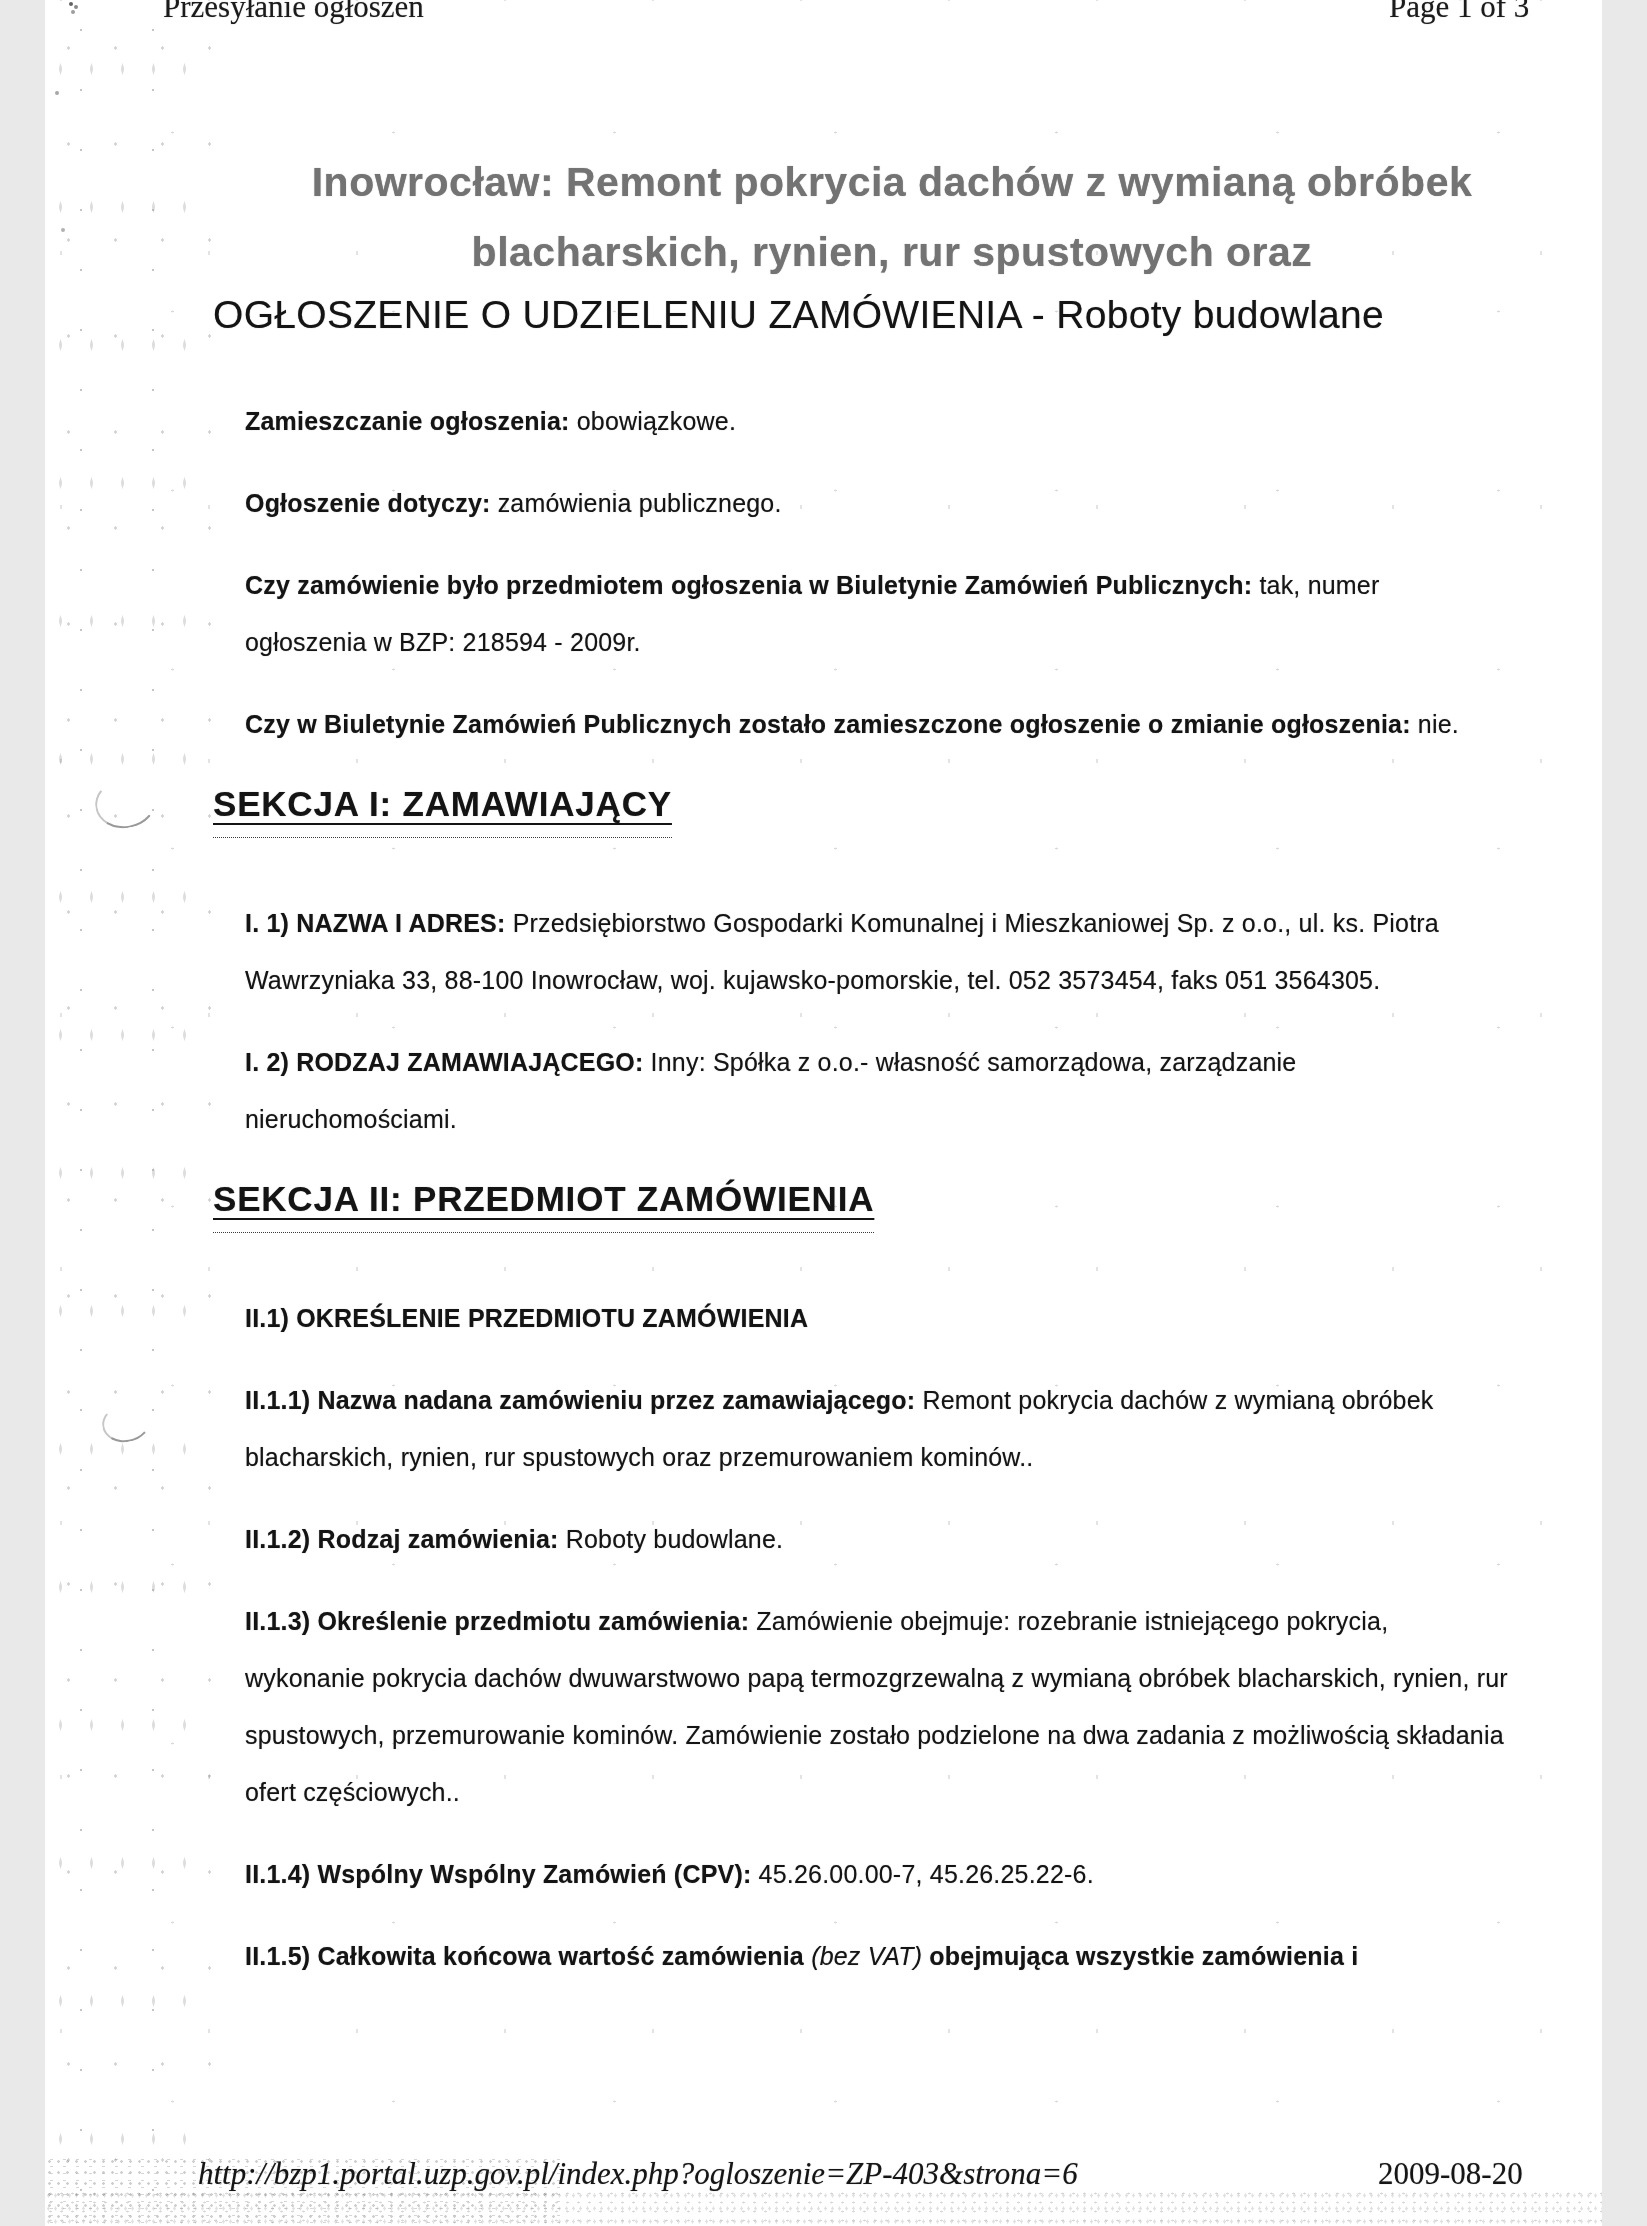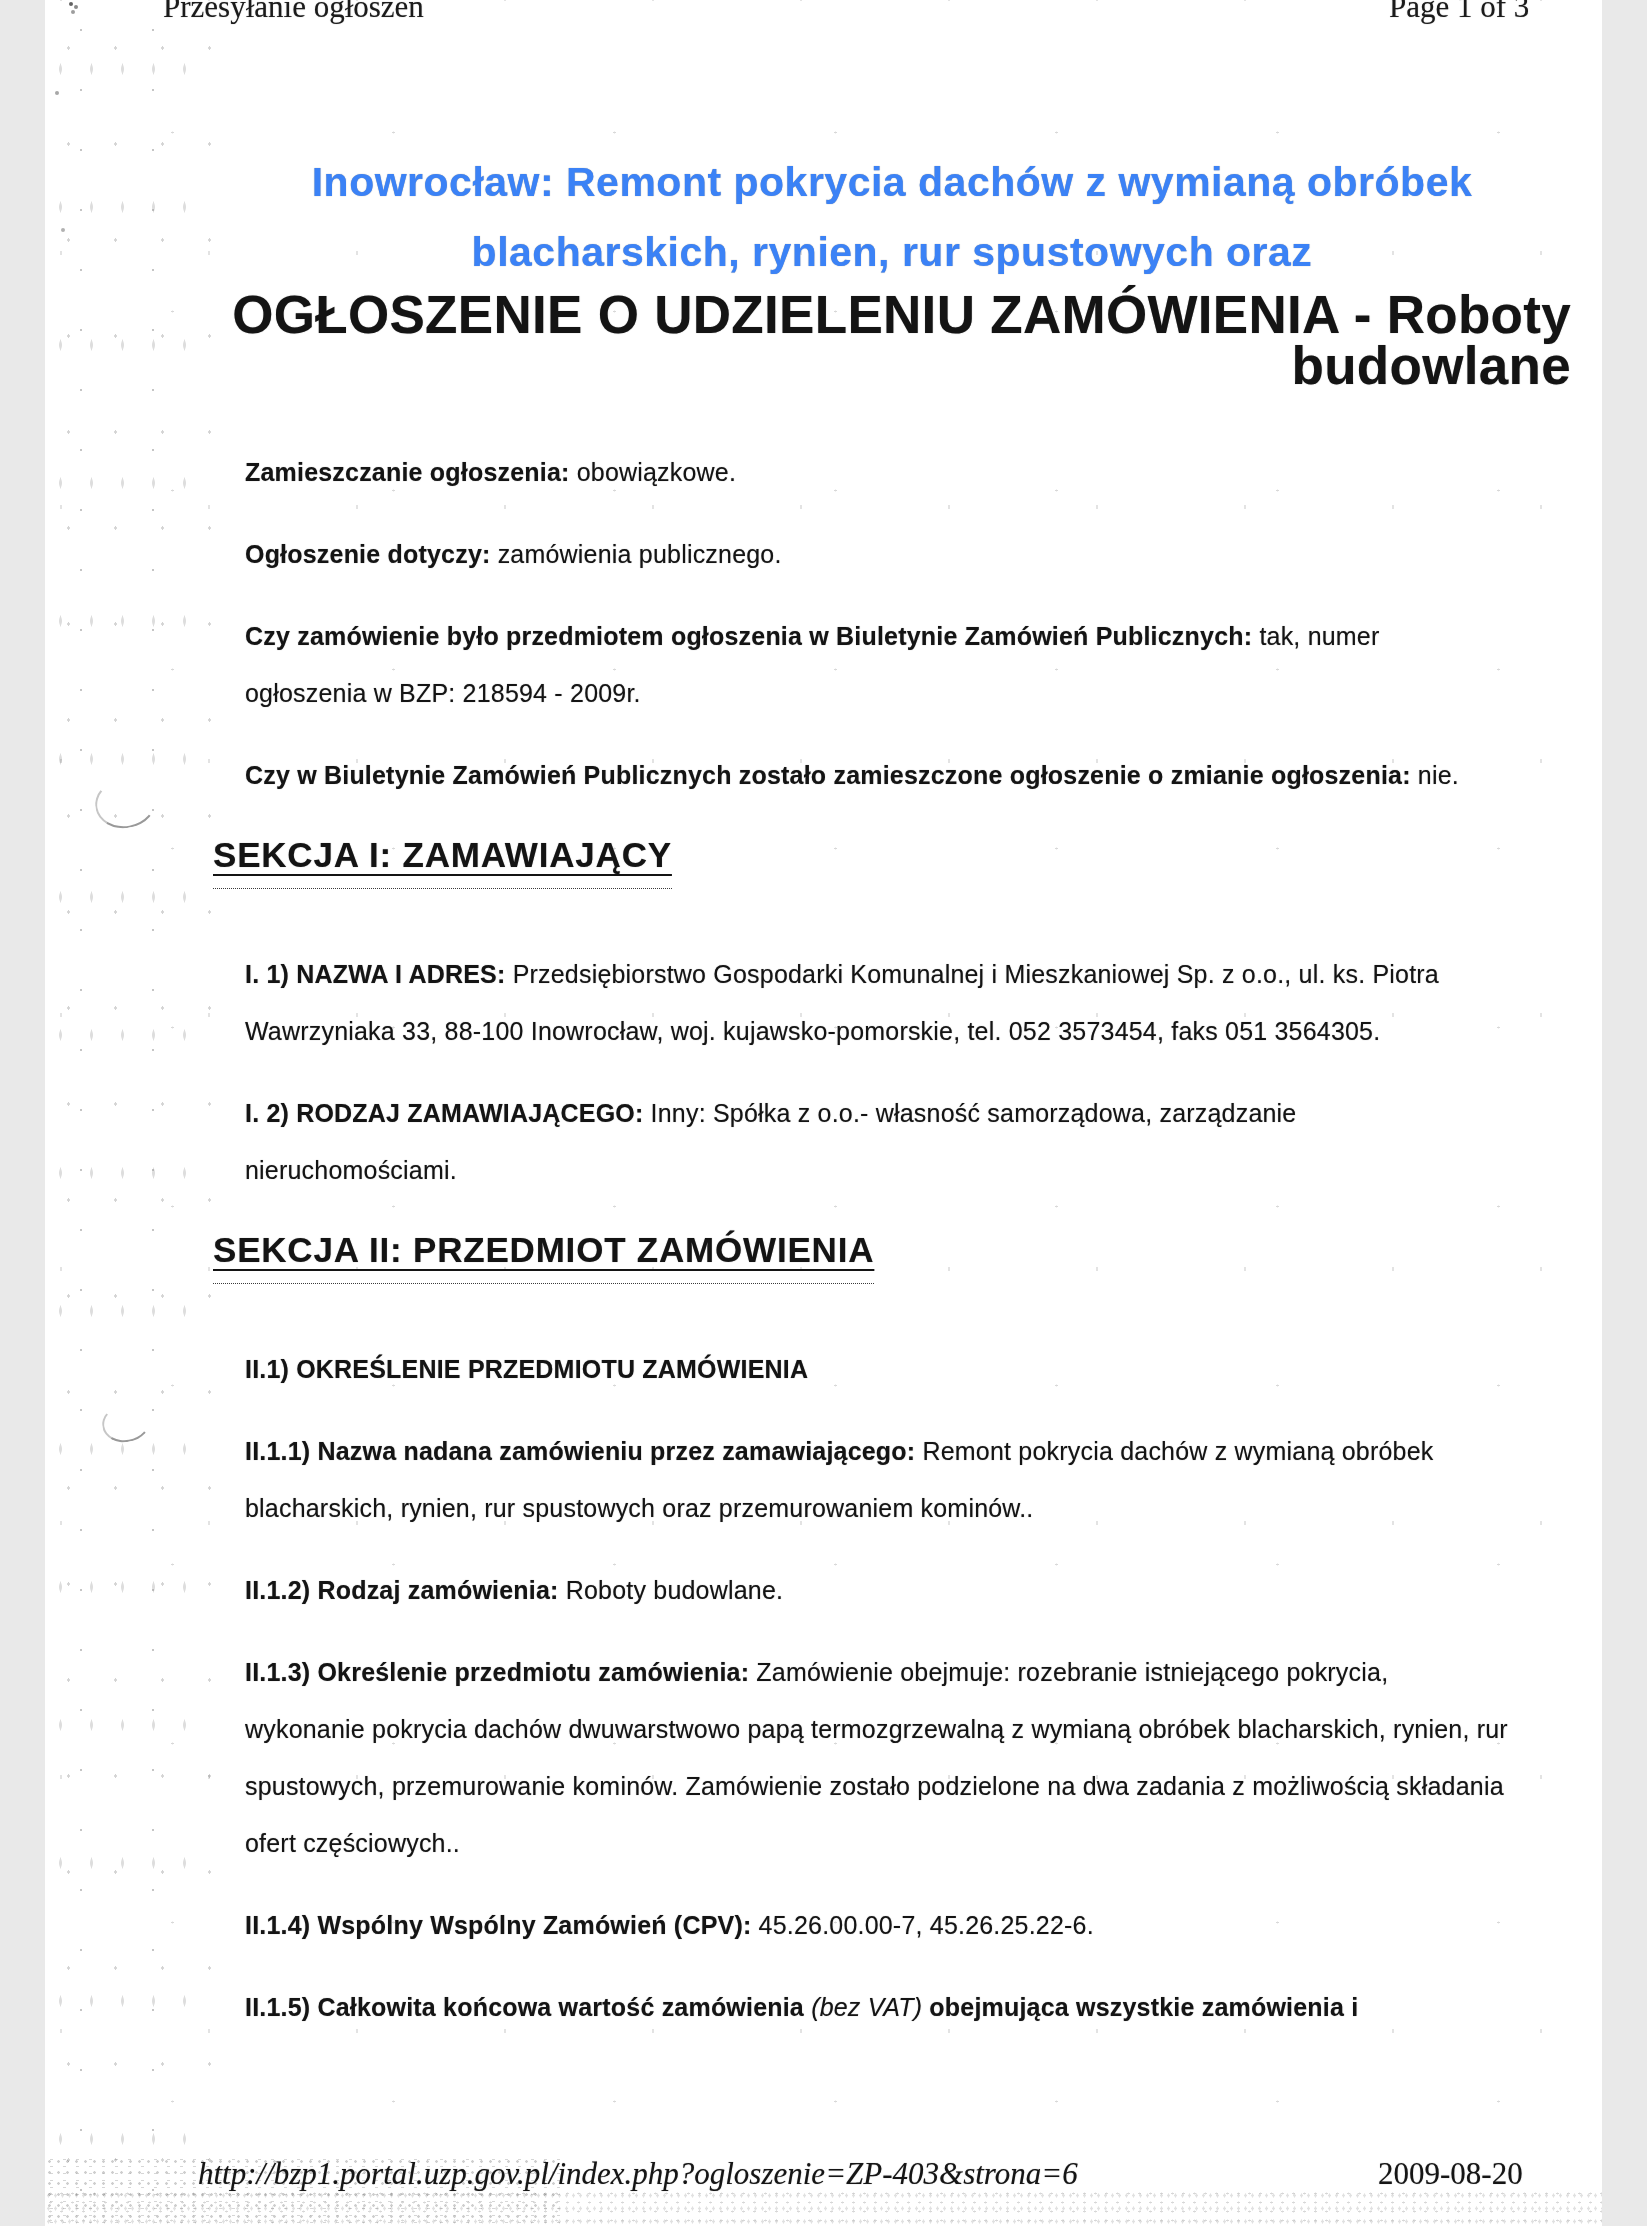--- a/index.html
+++ b/index.html
@@ -66,23 +66,23 @@
   }
 
   
   .hdr{position:absolute;top:-13px;left:0;width:100%;
        font-family:"Liberation Serif", serif;font-size:31px;line-height:40px;color:#1b1b1b;}
   .hdr-left{position:absolute;left:118px;top:0;}
   .hdr-right{position:absolute;left:1344px;top:0;}
 
   
   .content{position:absolute;left:168px;top:147px;width:1358px;}
-  .title{font-weight:bold;font-size:41px;line-height:70px;text-align:center;letter-spacing:0.5px;color:#3b82f6;}
+  .title{font-weight:bold;font-size:41px;line-height:70px;text-align:center;letter-spacing:0.5px;color:#737373;}
   .title-line{display:block;}
-  .subtitle{font-size:53px;line-height:51px;text-align:right;font-weight:bold;margin-top:2px;letter-spacing:0.3px;}
+  .subtitle{font-size:39px;line-height:51px;text-align:left;font-weight:normal;margin-top:2px;letter-spacing:0.3px;}
 
   .body-text{margin-top:53px;font-size:25px;line-height:57px;letter-spacing:0.2px;}
   .para{margin:0 0 25px;padding-left:32px;white-space:pre-line;}
   .para .lbl{font-weight:bold;}
   .para .ital{font-style:italic;font-weight:normal;}
 
   .sec-heading{margin:28px 0 57px;font-size:35px;line-height:46px;font-weight:bold;letter-spacing:0.8px;white-space:nowrap;}
   .sec-heading .underlined{
     text-decoration:underline;
     text-decoration-thickness:2px;

